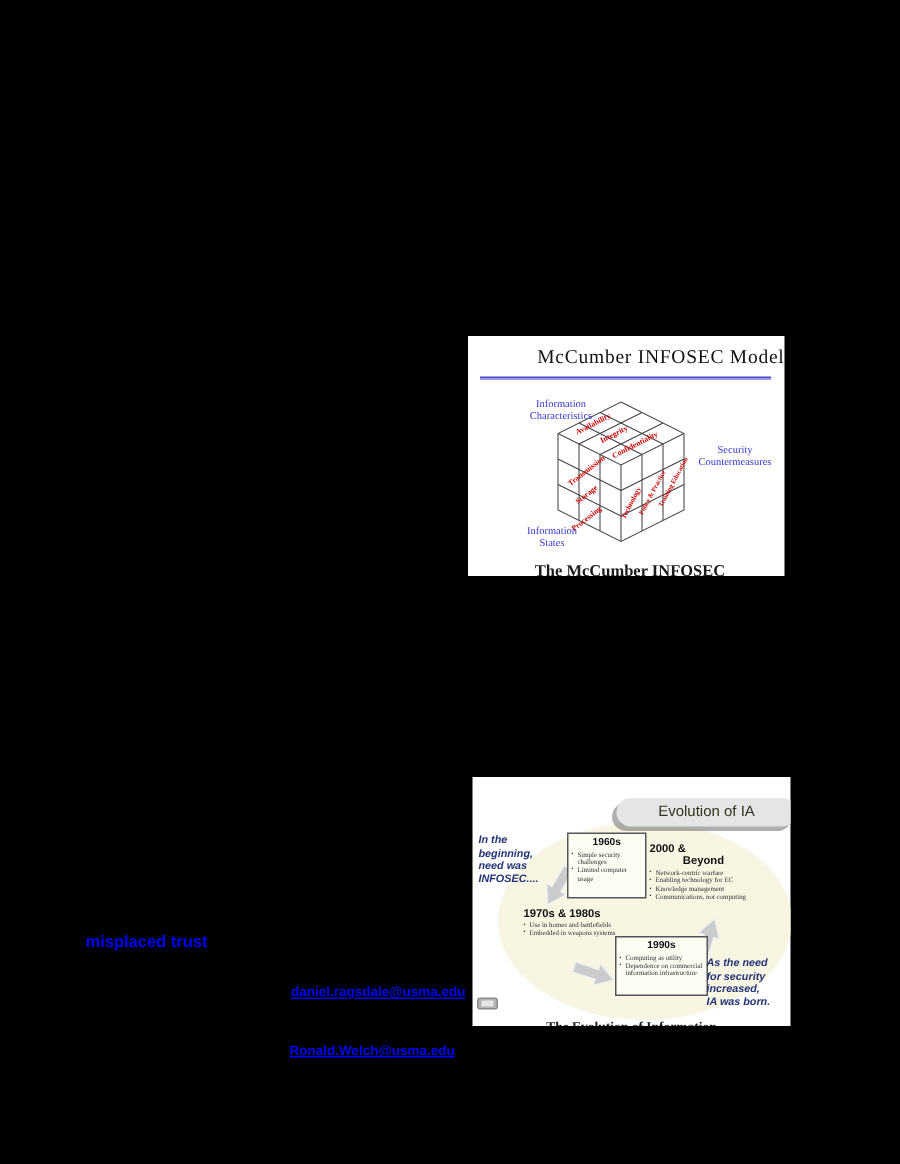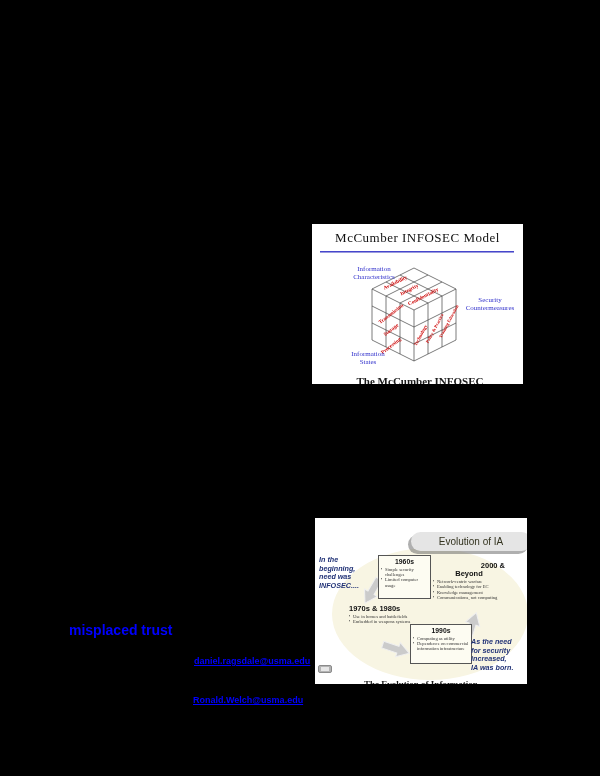--- a/index.html
+++ b/index.html
@@ -5,21 +5,21 @@
   * { margin:0; padding:0; box-sizing:border-box; }
   html,body { width:600px; height:776px; background:#000; overflow:hidden;
     font-family:"Liberation Sans", sans-serif; }
   .page { position:relative; width:600px; height:776px; background:#000; }
 
   
   .abs { position:absolute; }
 
   
   .fig1 { left:312px; top:224px; width:211px; height:160px; background:#fff; overflow:hidden; }
-  .fig1-title { left:0; top:6px; width:100%; text-align:center;
+  .fig1-title { left:0; top:6px; width:100%; text-align:right;
     font-family:"Liberation Serif", serif; font-size:13px; color:#111; letter-spacing:.5px; }
   .fig1-rule { left:8px; top:27px; width:194px; height:2px; background:#4646cc;
     border-bottom:1px solid #9a9ade; }
   .blue-axis { font-family:"Liberation Serif", serif; font-size:7px; line-height:8px;
     color:#3333cc; text-align:center; }
   .ax-char   { left:20px;  top:41px;  width:84px; }
   .ax-counter{ left:146px; top:72px;  width:64px; }
   .ax-states { left:18px;  top:126px; width:76px; }
   .cube-svg { left:0; top:0; width:211px; height:160px; }
   .cube-svg text { font-family:"Liberation Serif", serif; font-weight:bold; fill:#cc0000; }
@@ -37,35 +37,35 @@
     font-size:10px; color:#33331f; }
   .side-note { font-weight:bold; font-style:italic; font-size:7.2px; line-height:8.5px; color:#223377; }
   .intro { left:4px; top:38px; width:50px; }
   .outro { left:156px; top:120px; width:54px; }
   .era-box { background:#fdfcf2; border:1px solid #555; padding:2px 2px; }
   .box1960 { left:63px; top:37px; width:53px; height:44px; }
   .box1990 { left:95px; top:106px; width:62px; height:40px; }
   .era-head { font-weight:bold; font-size:6.8px; color:#111; text-align:center; line-height:7.5px; }
   .era-head-lg { font-weight:bold; font-size:7.5px; color:#111; line-height:8px; }
   .blk2000 { left:118px; top:44px; width:72px; }
-  .blk2000 .era-head-lg { text-align:right; }
+  .blk2000 .era-head-lg { text-align:left; }
   .blk1970 { left:34px; top:87px; width:64px; }
   ul.bul { list-style:none; margin-top:1px; }
   ul.bul li { font-family:"Liberation Serif", serif; font-size:4.6px; line-height:5.4px;
     color:#333; padding-left:4px; position:relative; }
   ul.bul li::before { content:"▪"; position:absolute; left:0; top:0; font-size:3.5px; color:#333; }
   .arrows { left:0; top:0; width:211px; height:166px; }
   .mini-ctl { left:3px; top:147px; width:14px; height:8px; background:#b3b3b3;
     border:1px solid #8a8a8a; border-radius:2px; }
   .mini-ctl i { display:block; margin:1px 2px; height:4px; background:#e6e6e6; }
   .fig2-caption { left:48px; top:161px; width:116px; height:5px; font-size:9px; line-height:11px; }
 
   
   .bluetext { color:#0000ff; font-weight:bold; }
-  .phrase { left:69px; top:622px; font-size:14px; }
+  .phrase { left:57px; top:622px; font-size:11px; }
   .email1 { left:194px; top:656px; font-size:9px; text-decoration:underline; cursor:pointer; }
   .email2 { left:193px; top:695px; font-size:9px; text-decoration:underline; cursor:pointer; }
 </style>
 </head>
 <body>
 
 <div class="page">
 
   <div class="abs fig1">
     <div class="abs fig1-title">McCumber INFOSEC  Model</div>

